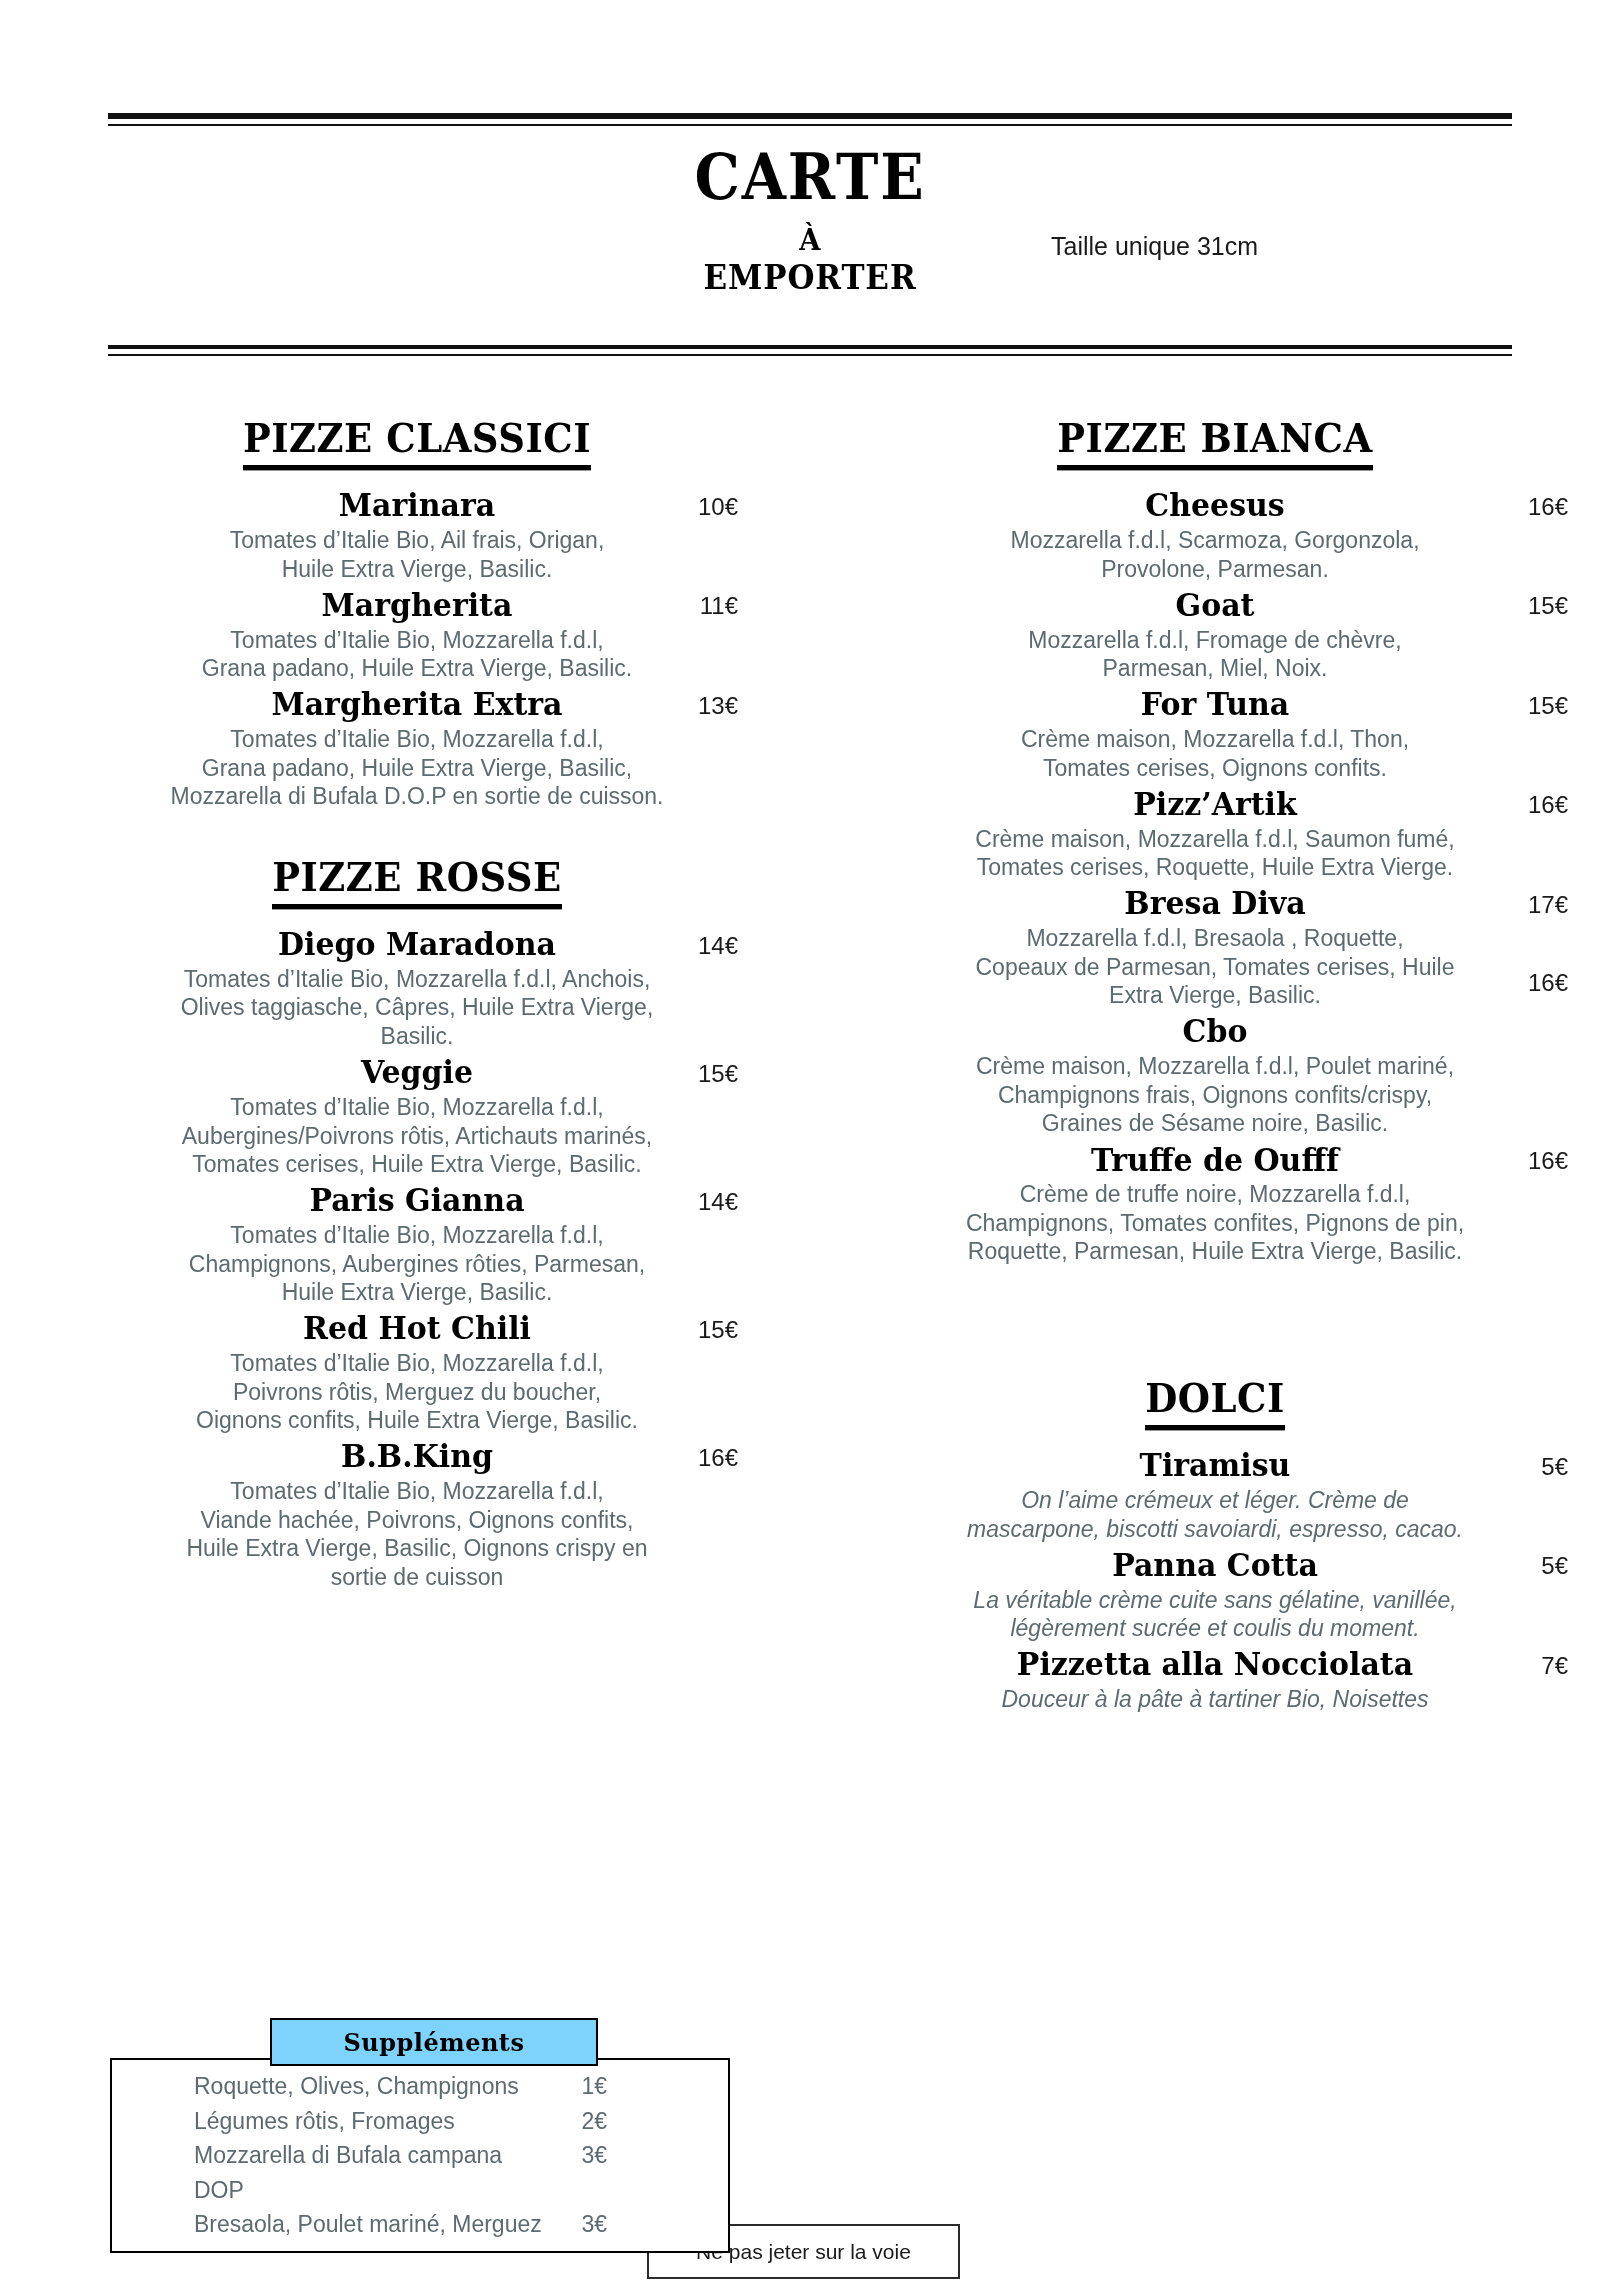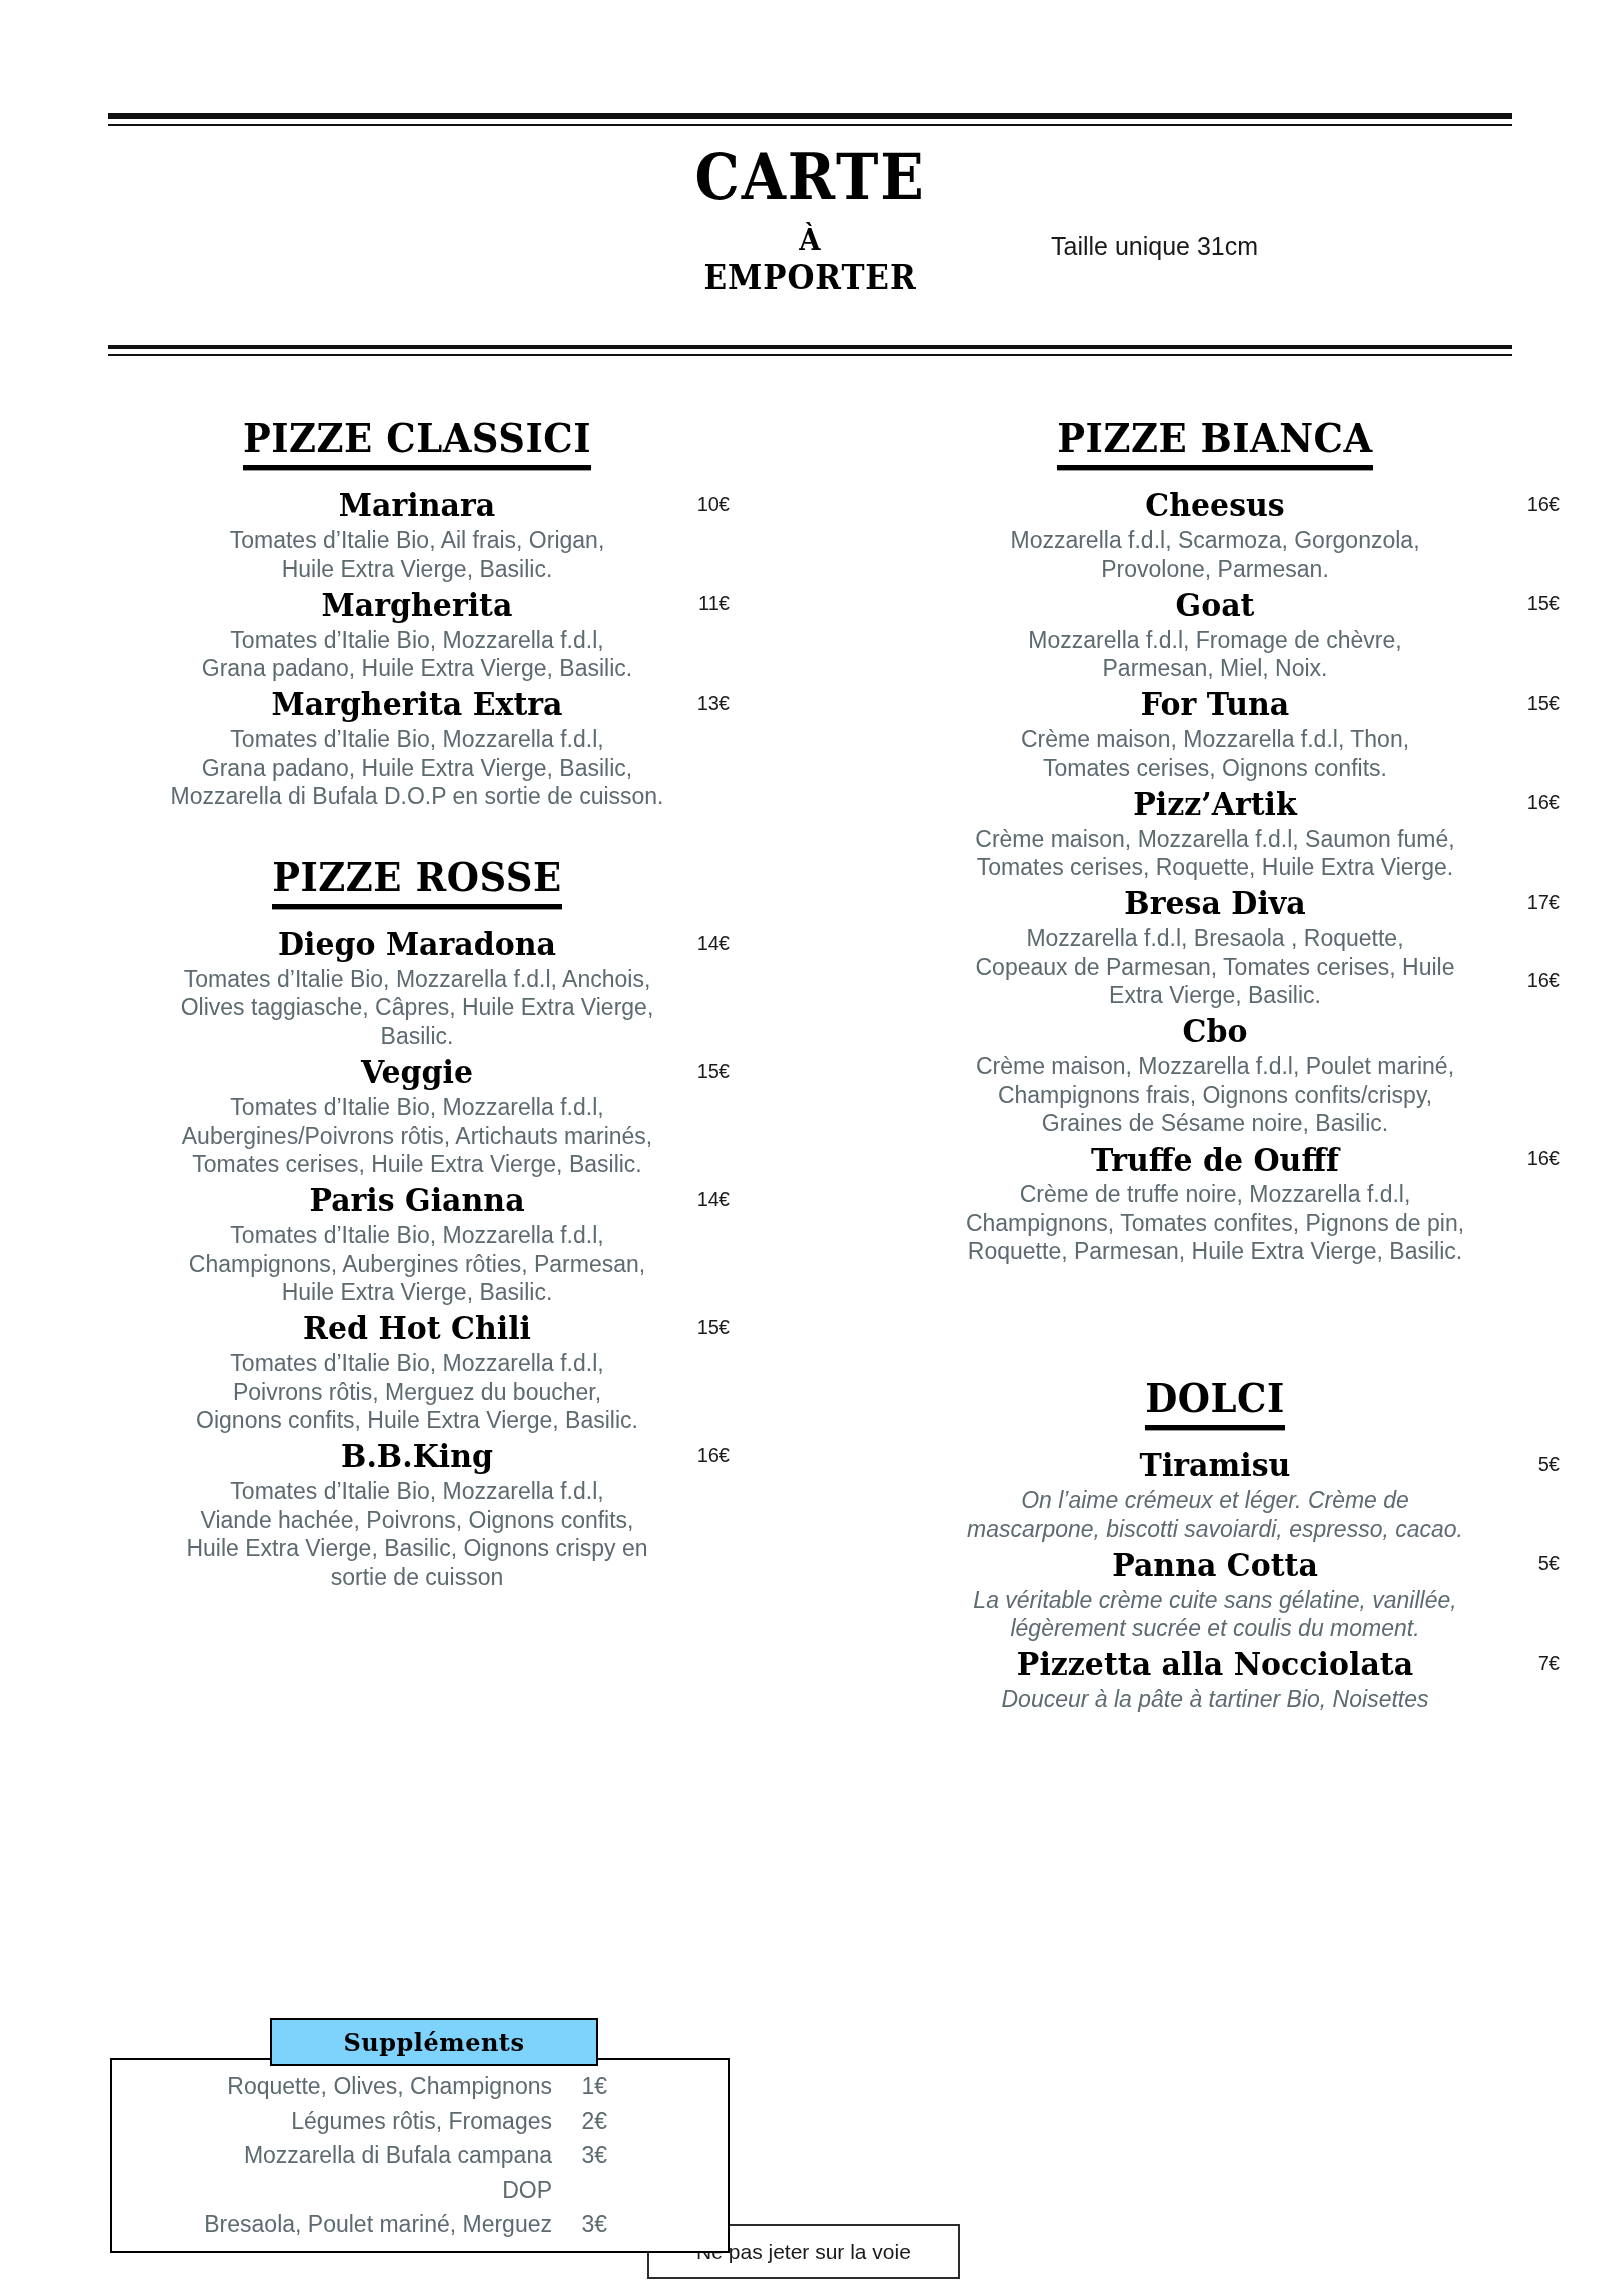--- a/index.html
+++ b/index.html
@@ -129,24 +129,24 @@
     display: inline-block;
     font-family: "DejaVu Serif", serif;
     font-weight: bold;
     font-size: 30px;
     letter-spacing: 0px;
     line-height: 1.22;
     transform: scaleY(1.08);
   }
   .item-price {
     position: absolute;
-    right: 16px;
+    right: 8px;
     top: 5.5px;
     font-family: "Liberation Sans", sans-serif;
-    font-size: 20px;
+    font-size: 24px;
     color: #1a1a1a;
     white-space: nowrap;
   }
   .item-desc {
     text-align: center;
     font-family: "Liberation Sans", sans-serif;
     font-size: 23px;
     line-height: 1.24;
     color: #5d6a6f;
     margin: 1.8px 0 3.7px 0;
@@ -194,21 +194,21 @@
     z-index: 1;
   }
   .supp-row {
     display: flex;
     font-family: "Liberation Sans", sans-serif;
     font-size: 23px;
     color: #5d6a6f;
     line-height: 1.5;
     padding-left: 82px;
   }
-  .supp-label { width: 358px; text-align: right; }
+  .supp-label { width: 358px; }
   .supp-price { width: 55px; text-align: right; }
 
   
   .footer-box {
     position: absolute;
     left: 647px;
     top: 2224px;
     width: 309px;
     height: 51px;
     border: 2.7px solid #2b2b2b;

